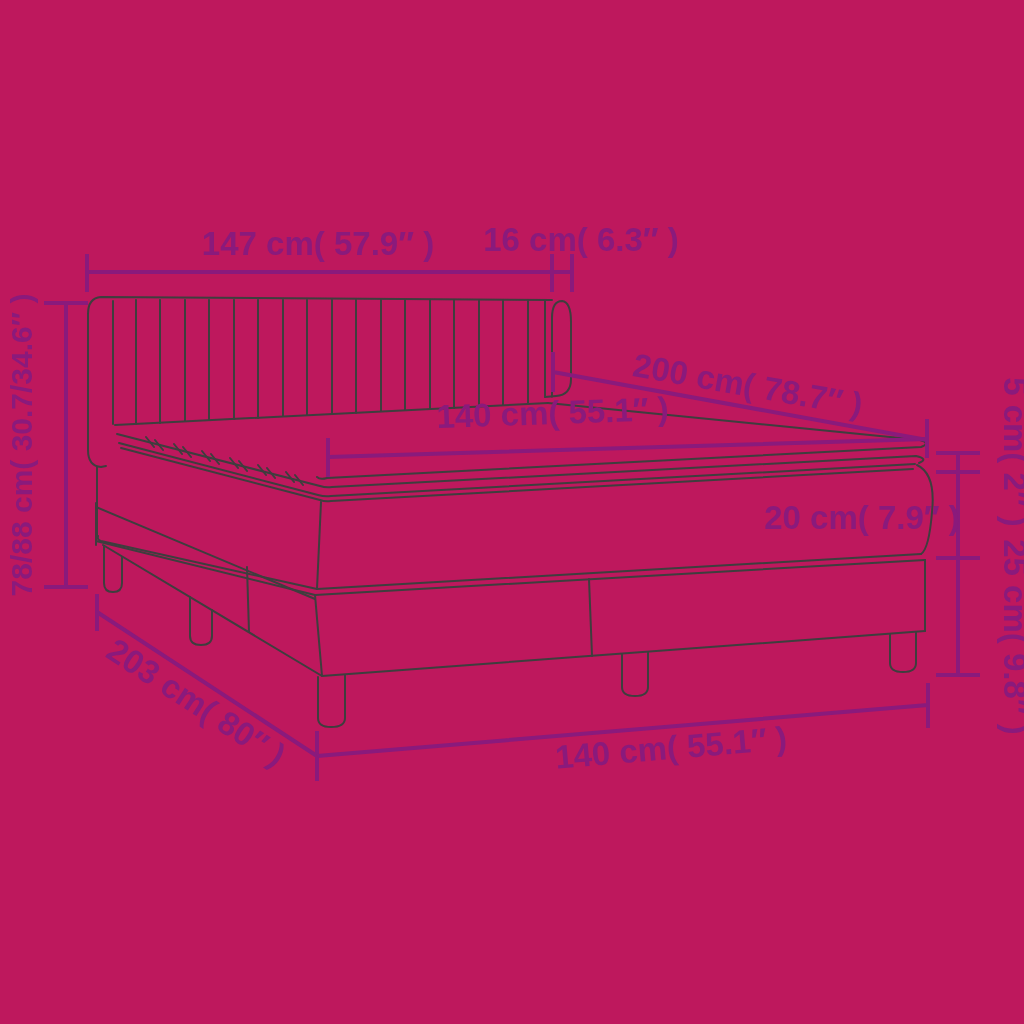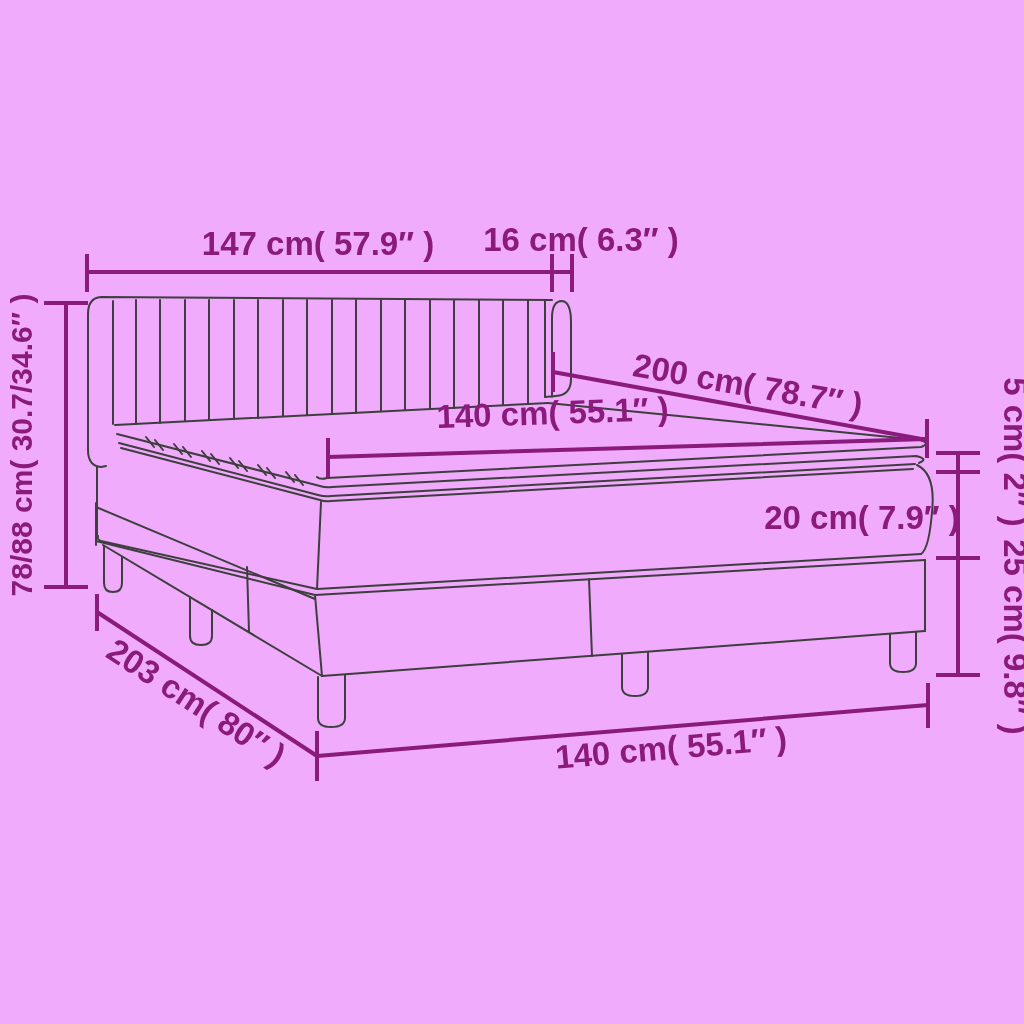--- a/index.html
+++ b/index.html
@@ -1,16 +1,16 @@
 <!DOCTYPE html>
 <html><head>
 <meta charset="utf-8">
 <style>
   html,body{margin:0;padding:0;background:#fff;}
-  .stage{position:relative;width:1024px;height:1024px;background:#f0abfc;overflow:hidden;
+  .stage{position:relative;width:1024px;height:1024px;background:#be185d;overflow:hidden;
          font-family:"Liberation Sans", sans-serif;}
   svg{display:block;}
   .art{stroke:#3e3e3e;stroke-width:2;fill:none;stroke-linecap:round;stroke-linejoin:round;}
   .dim{stroke:#8a1a7c;stroke-width:4;fill:none;stroke-linecap:butt;}
   .dimtxt{fill:#8a1a7c;font-family:"Liberation Sans", sans-serif;font-weight:bold;
           font-size:33px;text-anchor:middle;}
   .dimtxt.small{font-size:30px;}
 </style>
 </head>
 <body>

